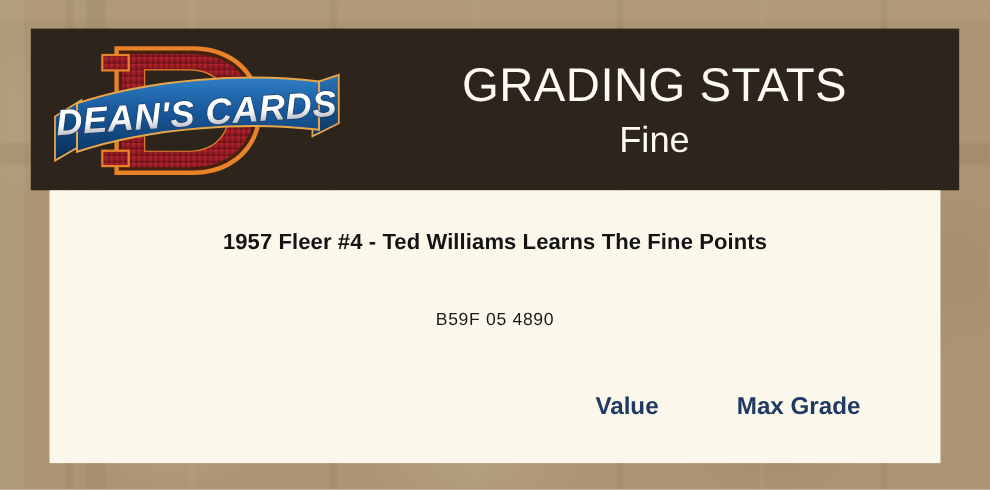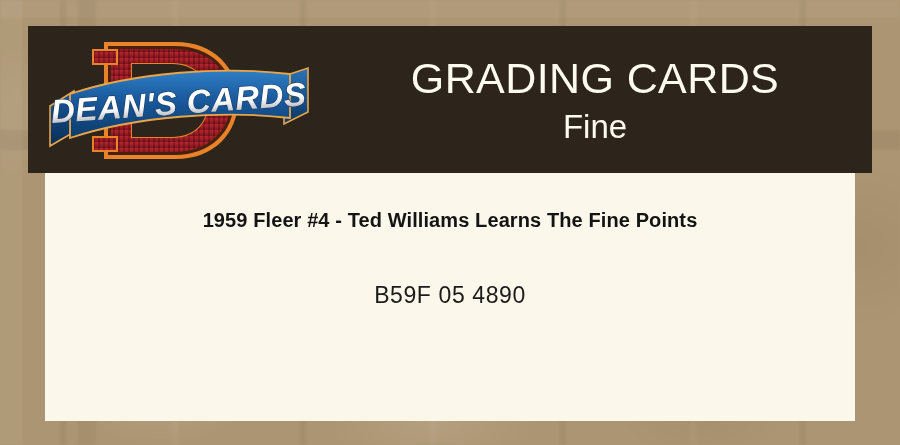--- a/index.html
+++ b/index.html
@@ -129,21 +129,21 @@
     white-space: nowrap;
   }
 
   #card-code {
     position: absolute;
     left: 0;
     right: 0;
     top: 109px;
     text-align: center;
     color: #1b1b1b;
-    font-size: 23px;
+    font-size: 16px;
     font-weight: 400;
     letter-spacing: 0.6px;
     white-space: nowrap;
   }
 
   #col-headers {
     position: absolute;
     top: 181px;
     left: 0;
     width: 810px;
@@ -220,28 +220,32 @@
         <path d="M2 78 L26 63 L26 104 L2 118 Z" fill="url(#ribbonTailL)" stroke="#e8a64a" stroke-width="1.6"></path>
         <path d="M236 48 L260 40 L260 84 L236 96 Z" fill="url(#ribbonTailR)" stroke="#e8a64a" stroke-width="1.6"></path>
 
         <path d="M22 66 C88 44 176 38 242 46 L242 90 C176 82 88 88 22 110 Z" fill="url(#ribbonGrad)" stroke="#e8a64a" stroke-width="1.8"></path>
 
         <text x="131" y="86" text-anchor="middle" font-family="'Liberation Sans', sans-serif" font-size="33" font-weight="bold" font-style="italic" letter-spacing="0.5" fill="url(#txtGrad)" stroke="#1d3e63" stroke-width="1.2" paint-order="stroke" transform="rotate(-4 131 80)">DEAN'S CARDS</text>
       </svg>
     </div>
 
     <div id="header-titles">
-      <div id="title-main">GRADING CARDS</div>
+      <div id="title-main">GRADING STATS</div>
       <div id="title-sub">Fine</div>
     </div>
 
   </div>
 
   <div id="panel">
 
-    <div id="card-title">1959 Fleer #4  -  Ted Williams Learns The Fine Points</div>
+    <div id="card-title">1957 Fleer #4  -  Ted Williams Learns The Fine Points</div>
 
     <div id="card-code">B59F 05 4890</div>
 
+    <div id="col-headers">
+      <div class="col-head" id="col-value">Value</div>
+      <div class="col-head" id="col-maxgrade">Max Grade</div>
+    </div>
 
   </div>
 
 </div>
 
 </body></html>

